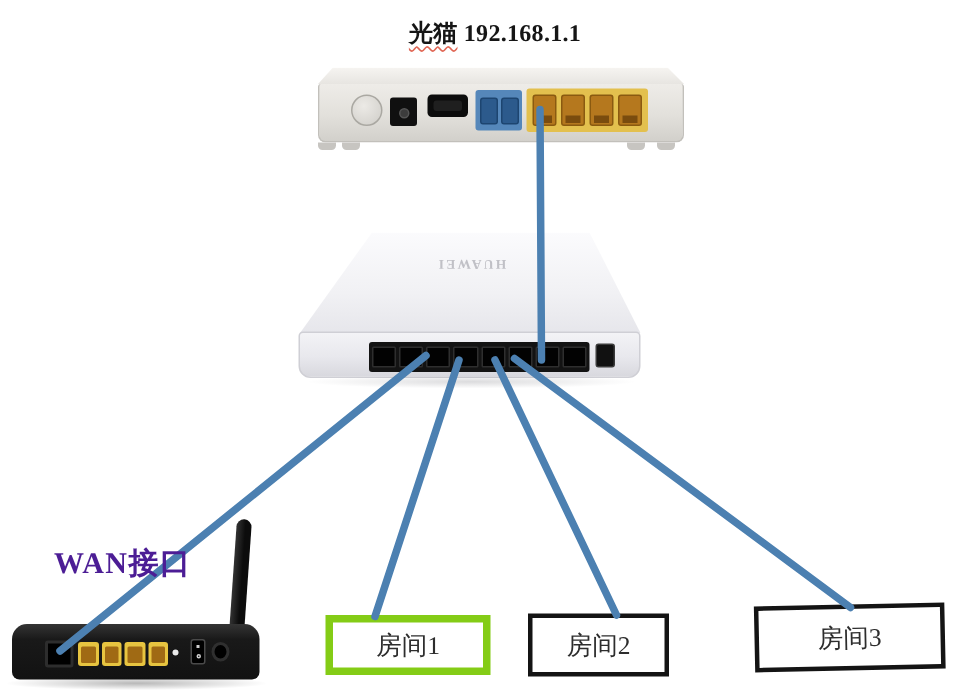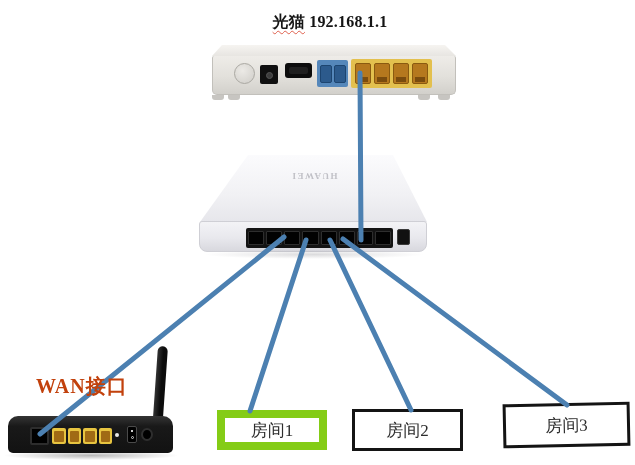--- a/index.html
+++ b/index.html
@@ -77,27 +77,27 @@
   .r-lan .yport{flex:1;background:#e7c440;border-radius:2px;position:relative;}
   .r-lan .yport::after{content:"";position:absolute;left:2px;top:3px;right:2px;bottom:2px;background:#a06a14;border-radius:1px;}
   .r-reset{position:absolute;left:107px;top:17px;width:4px;height:4px;border-radius:50%;background:#e9e9e9;}
   .r-pwr{position:absolute;left:119px;top:10px;width:10px;height:17px;background:#000;border:1px solid #4a4a4a;border-radius:2px;box-sizing:border-box;}
   .r-pwr::before{content:"";position:absolute;left:3px;top:3px;width:2px;height:2px;background:#cfcfcf;}
   .r-pwr::after{content:"";position:absolute;left:2.5px;bottom:3px;width:3px;height:3px;border:1px solid #cfcfcf;border-radius:50%;box-sizing:border-box;}
   .r-jack{position:absolute;left:133px;top:12px;width:12px;height:13px;border-radius:50%;background:#000;border:2px solid #2f2f2f;box-sizing:border-box;}
   .r-shadow{position:absolute;left:0;top:109px;width:172px;height:9px;
     background:radial-gradient(ellipse at center,rgba(0,0,0,.28),rgba(0,0,0,0) 72%);}
   
-  .wan-label{position:absolute;left:36px;top:373px;z-index:10;
-    font-size:20px;font-weight:bold;color:#c2410c;letter-spacing:1px;}
+  .wan-label{position:absolute;left:36px;top:362px;z-index:10;
+    font-size:20px;font-weight:bold;color:#4c1d95;letter-spacing:1px;}
   
   .room{position:absolute;background:#fff;display:flex;align-items:center;justify-content:center;
     box-sizing:border-box;z-index:4;font-size:17px;color:#2d2d2d;}
-  .room1{left:217px;top:410px;width:110px;height:40px;border:8px solid #84cc16;}
-  .room2{left:352px;top:409px;width:111px;height:42px;border:3px solid #141414;}
+  .room1{left:217px;top:410px;width:110px;height:40px;border:5px solid #84cc16;}
+  .room2{left:352px;top:409px;width:94px;height:42px;border:3px solid #141414;}
   .room3{left:503px;top:403px;width:127px;height:44px;border:3px solid #141414;transform:rotate(-1.2deg);}
   
   svg.cables{position:absolute;left:0;top:0;z-index:6;pointer-events:none;}
 </style>
 </head>
 <body>
 
 <div id="canvas">
 
   <div class="title">

